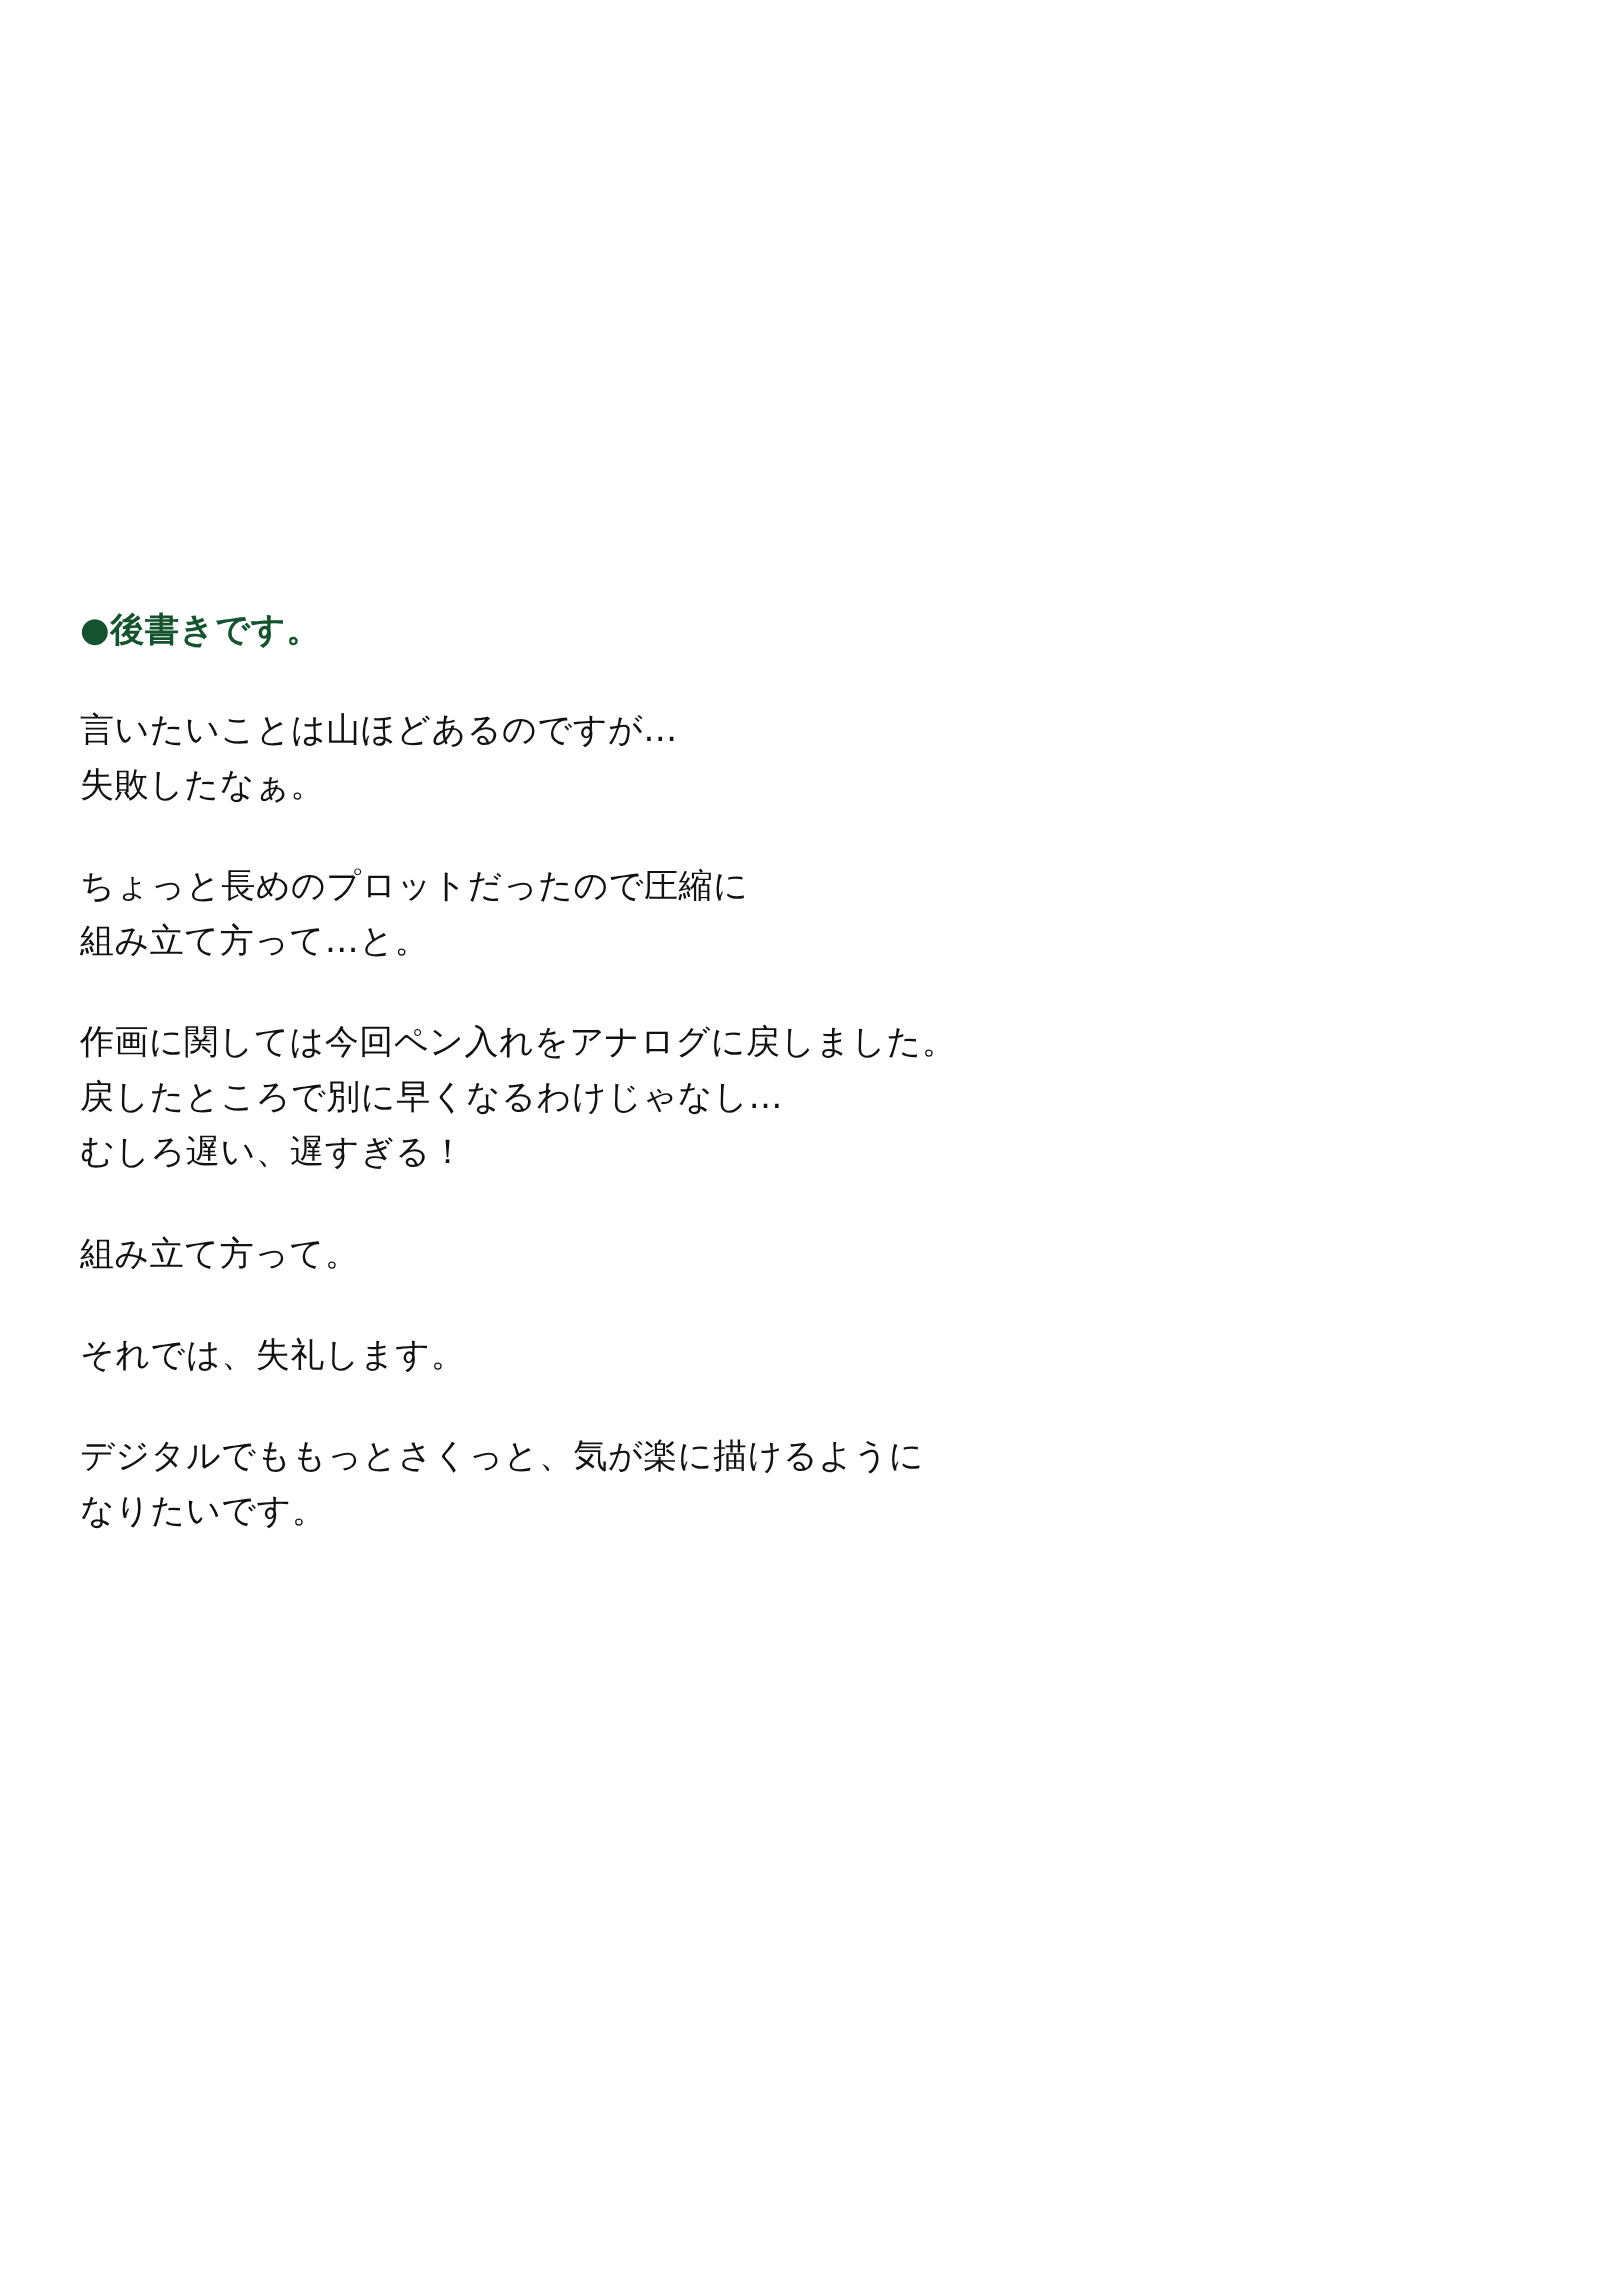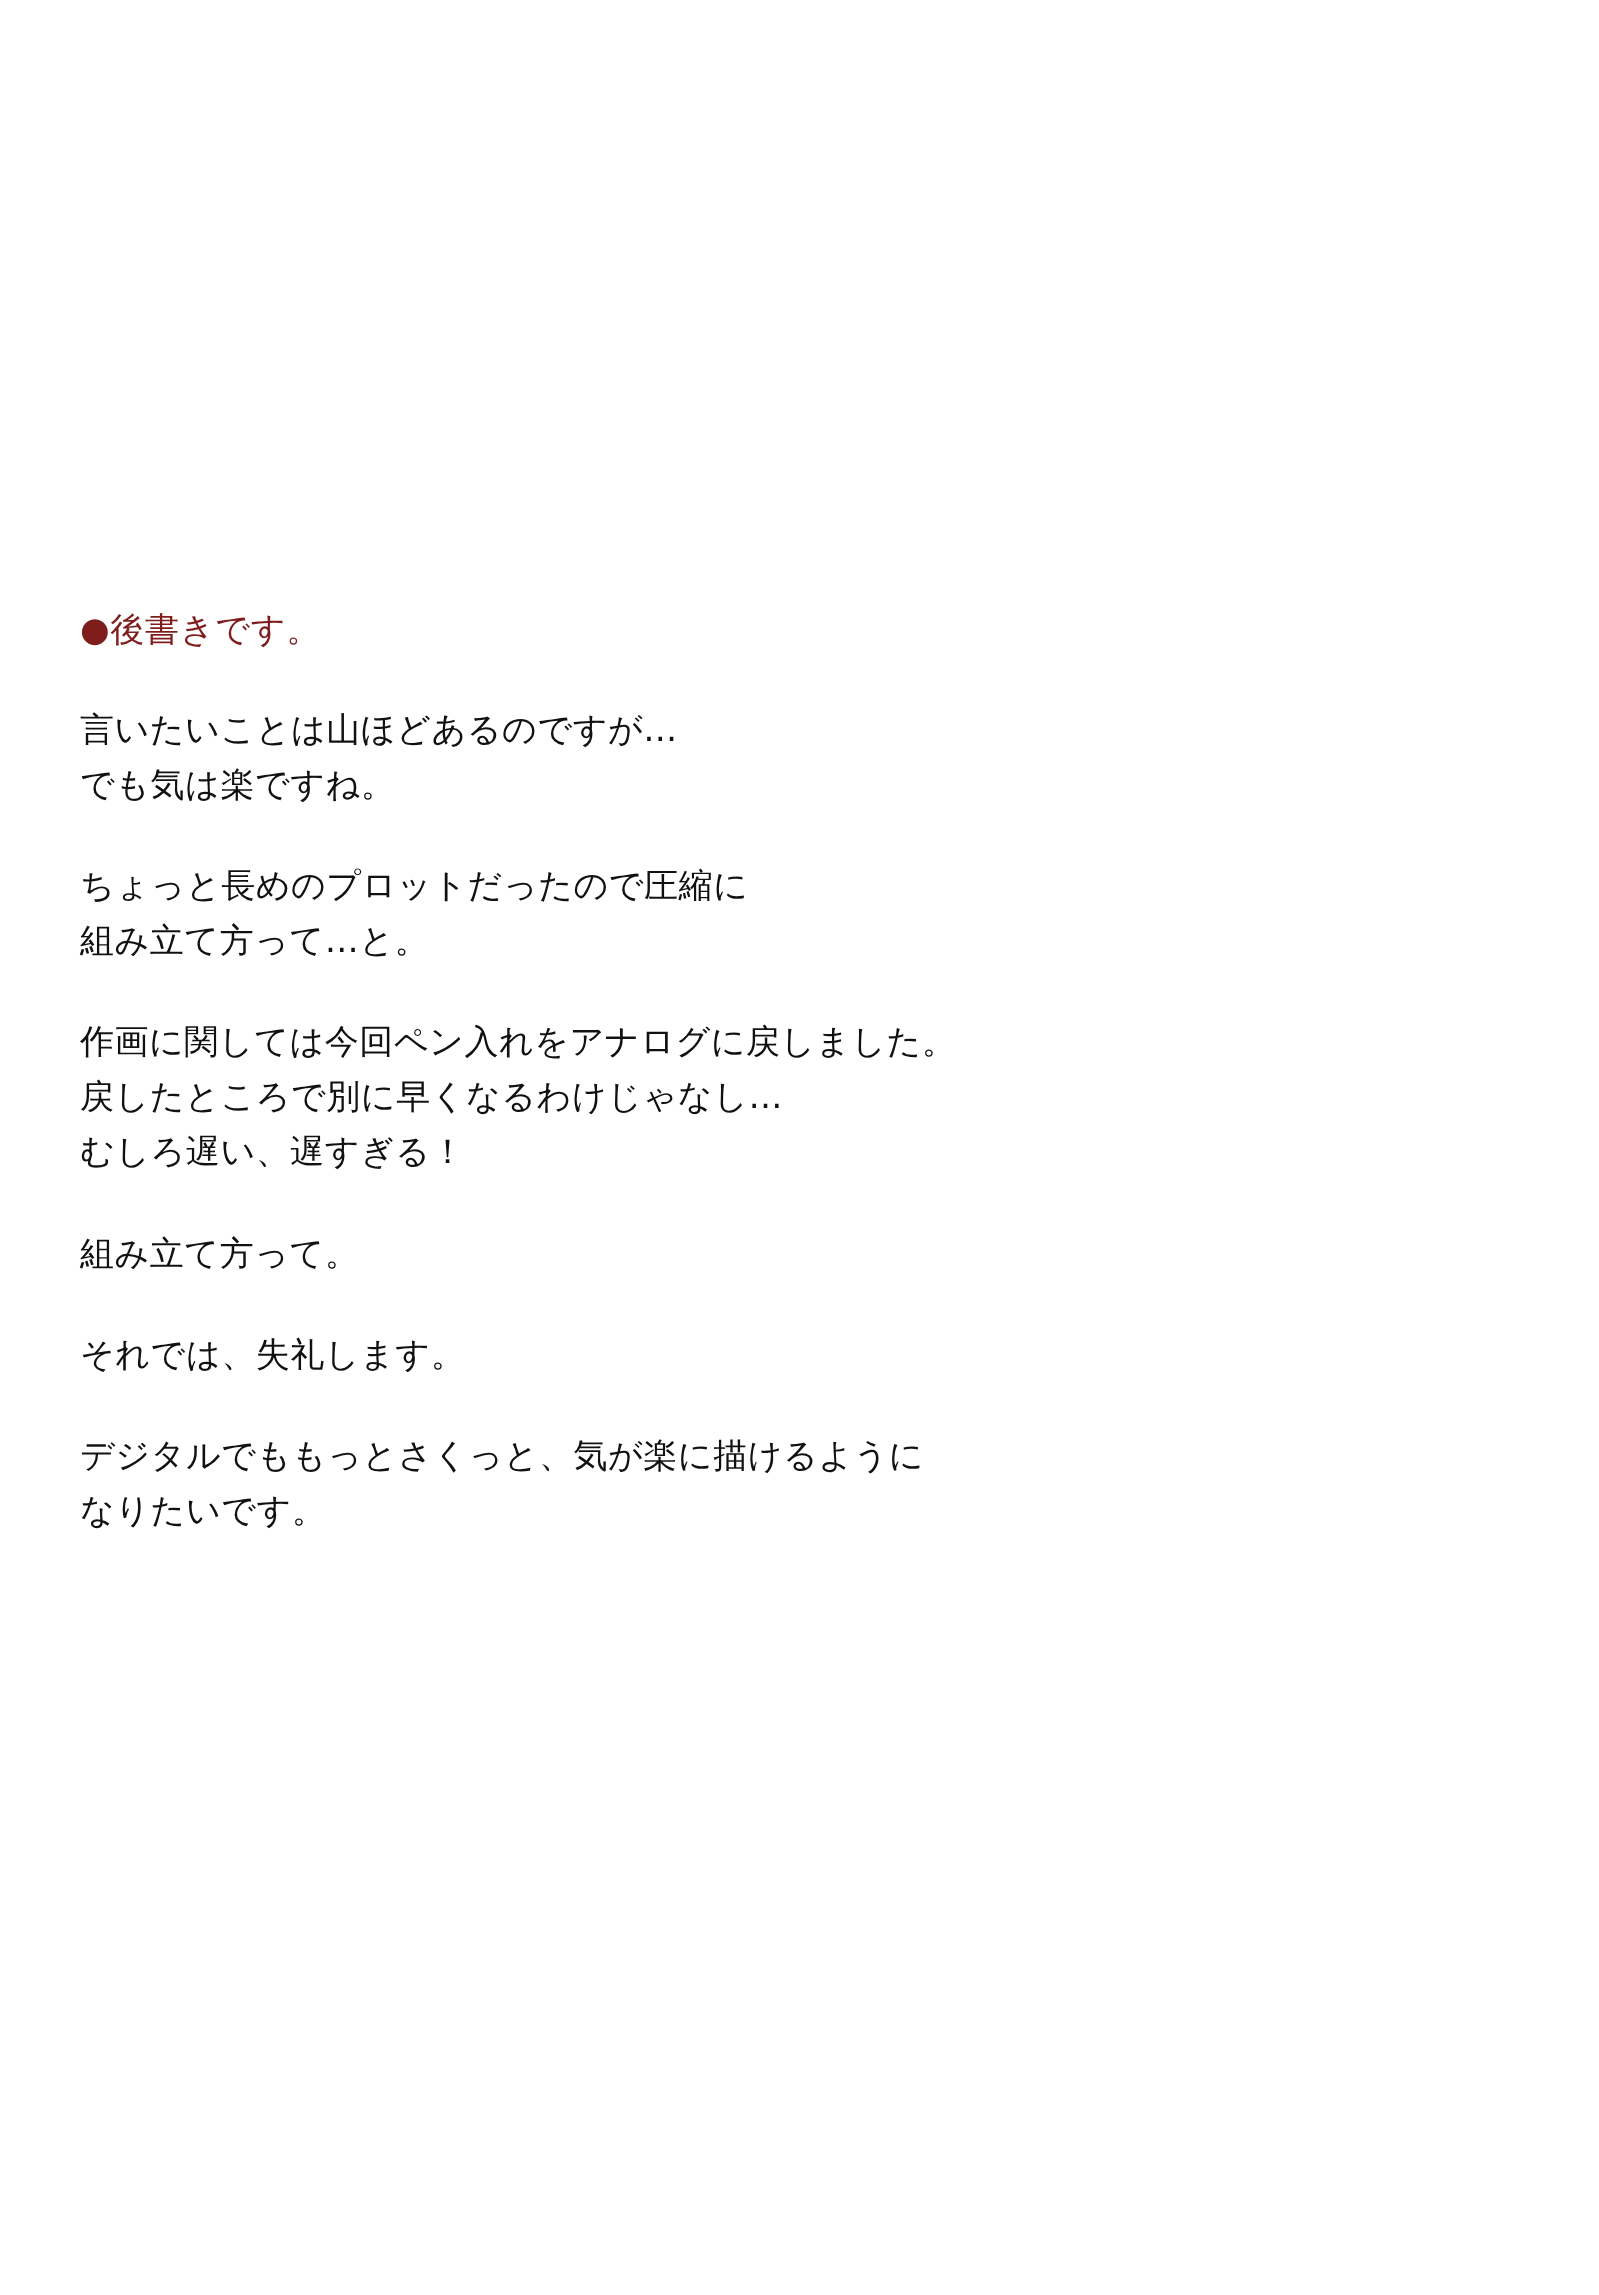--- a/index.html
+++ b/index.html
@@ -25,22 +25,22 @@
     position: absolute;
     left: 80px;
     top: 604px;
     width: 1347px;
   }
   .heading {
     font-size: 34px;
     line-height: 1.5;
     letter-spacing: 0.02em;
     margin: 0 0 47px 0;
-    font-weight: normal;
-    color: #7f1d1d;
+    font-weight: bold;
+    color: #14532d;
     white-space: pre;
   }
   .para {
     margin: 0 0 46px 0;
     font-size: 34px;
     line-height: 1.62;
     letter-spacing: 0.015em;
     color: #111111;
     white-space: pre-line;
   }
@@ -48,21 +48,21 @@
     margin-bottom: 0;
   }
 </style>
 </head>
 <body>
 
 <div class="page">
   <div class="afterword">
     <div class="heading">●後書きです。</div>
     <p class="para">言いたいことは山ほどあるのですが…
-でも気は楽ですね。</p>
+失敗したなぁ。</p>
     <p class="para">ちょっと長めのプロットだったので圧縮に
 組み立て方って…と。</p>
     <p class="para">作画に関しては今回ペン入れをアナログに戻しました。
 戻したところで別に早くなるわけじゃなし…
 むしろ遅い、遅すぎる！</p>
     <p class="para">組み立て方って。</p>
     <p class="para">それでは、失礼します。</p>
     <p class="para">デジタルでももっとさくっと、気が楽に描けるように
 なりたいです。</p>
   </div>

